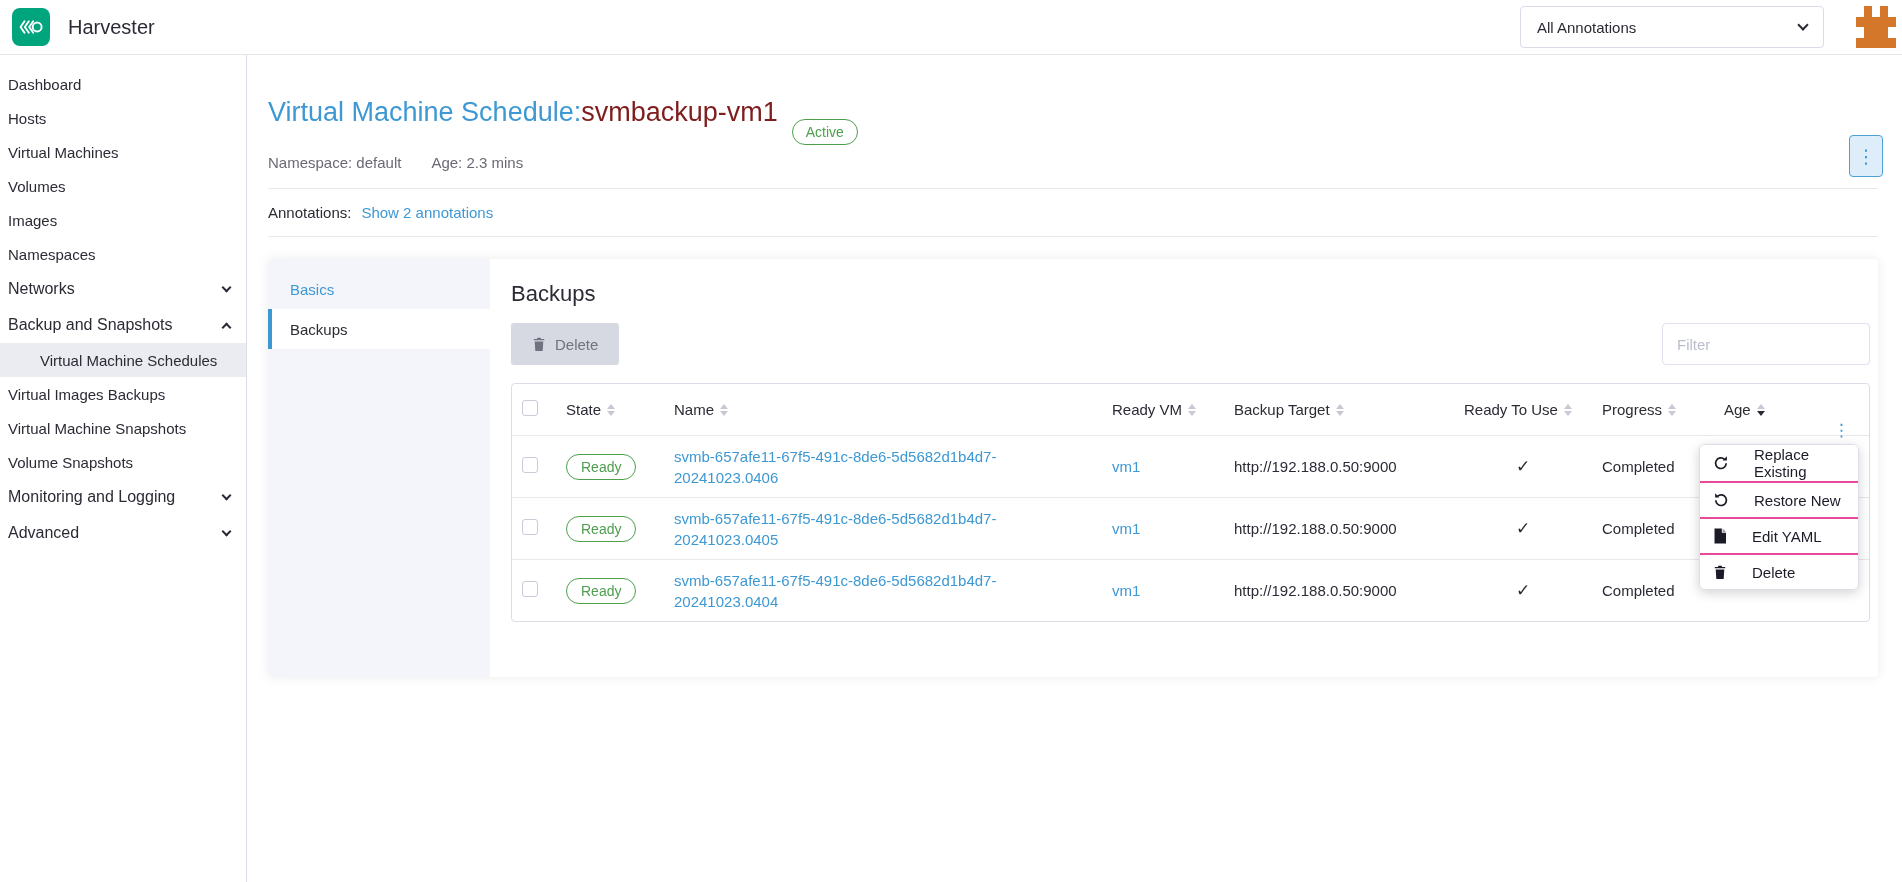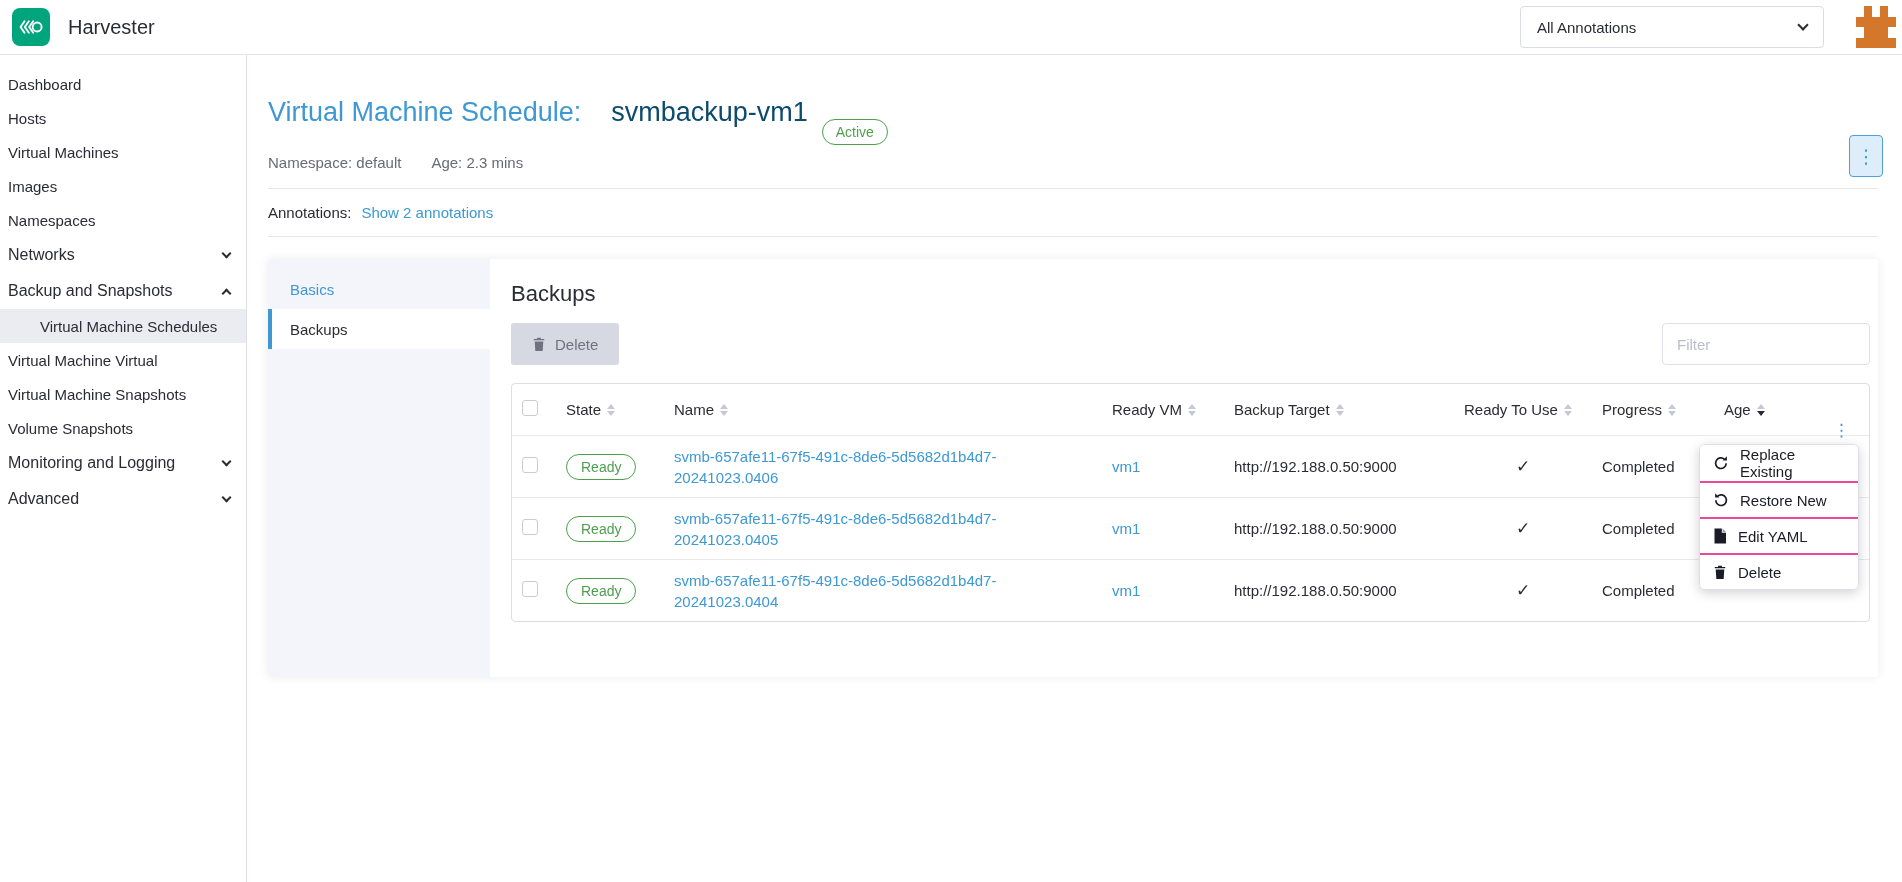--- a/index.html
+++ b/index.html
@@ -29,22 +29,22 @@
   .nav-item { position:relative; height:34px; display:flex; align-items:center;
     padding-left:8px; padding-right:26px; font-size:15px; color:#2b2b35; cursor:pointer; }
   .nav-item.group { font-size:16px; height:36px; }
   .nav-item.selected { background:#ebecf1;padding-left:40px; }
   .nav-item .chev { position:absolute; right:16px; width:7px; height:7px; }
 
   .main { flex:1; position:relative; padding:0 24px 0 21px; }
 
   
   .title-row { margin-top:24px; display:flex; align-items:center; }
-  .res-type { font-size:27px; color:#3d98d3; margin-right:10px; }
-  .res-name { font-size:27px; color:#0c4a6e;margin-left:20px; }
+  .res-type { font-size:27px; color:#3d98d3; }
+  .res-name { font-size:27px; color:#7f1d1d; }
   .badge { margin-left:14px; font-size:14px; color:#4ca04c; border:1px solid #4ca04c;
     border-radius:14px; padding:4px 13px; background:#fff;margin-top:40px; }
   .meta-row { margin-top:9px; font-size:15px; color:#6a6a76; display:flex; }
   .meta-row span { margin-right:30px; }
   .rule { border:none; border-top:1px solid #e6e6eb; margin-top:17px; }
   .annotations { padding:15px 0; font-size:15px; display:flex; align-items:center; }
   .annotations .link { color:#3d98d3; margin-left:10px; cursor:pointer; }
 
   
   .card { margin-top:22px; display:flex; min-height:418px; border-radius:4px;
@@ -95,21 +95,21 @@
   
   .page-action-btn { position:absolute; top:80px; right:19px; width:34px; height:42px;
     border:1px solid #4da1d6; background:#ddeefa; border-radius:4px; color:#3d98d3;
     font-size:19px; display:flex; align-items:center; justify-content:center;
     cursor:pointer; z-index:40; }
   .row-kebab { position:fixed; left:1833px; top:420px; color:#3d98d3; font-size:17px;
     cursor:pointer; z-index:60; }
   .context-menu { position:fixed; left:1699px; top:444px; width:160px; background:#fff;
     border:1px solid #dcdfe8; border-radius:6px; box-shadow:0 3px 12px rgba(0,0,0,0.18);
     z-index:55; overflow:hidden; }
-  .menu-item { height:36px; display:flex; align-items:center; gap:11px; padding:0 13px;
+  .menu-item { height:36px; display:flex; align-items:center; gap:25px; padding:0 13px;
     font-size:15px; color:#1b1b27; cursor:pointer; background:#fff; }
   .menu-item + .menu-item { border-top:2px solid #ec4899; }
   .menu-item svg { flex:none; }
 </style>
 </head>
 <body>
 
 <header class="topbar">
   <div class="logo">
     <svg width="26" height="26" viewBox="0 0 36 36" fill="none" stroke="#fff" stroke-width="2.6" stroke-linecap="round" stroke-linejoin="round">
@@ -156,38 +156,41 @@
     <div class="nav-item">
         <span>Dashboard</span>
       </div>
     <div class="nav-item">
         <span>Hosts</span>
       </div>
     <div class="nav-item">
         <span>Virtual Machines</span>
       </div>
     <div class="nav-item">
+        <span>Volumes</span>
+      </div>
+    <div class="nav-item">
         <span>Images</span>
       </div>
     <div class="nav-item">
         <span>Namespaces</span>
       </div>
     <div class="nav-item group">
       <span>Networks</span>
       <span class="chev"></span>
     </div>
     <div class="nav-item group">
       <span>Backup and Snapshots</span>
       <span class="chev up"></span>
     </div>
     <div class="nav-item selected">
         <span>Virtual Machine Schedules</span>
       </div>
     <div class="nav-item">
-        <span>Virtual Machine Virtual</span>
+        <span>Virtual Images Backups</span>
       </div>
     <div class="nav-item">
         <span>Virtual Machine Snapshots</span>
       </div>
     <div class="nav-item">
         <span>Volume Snapshots</span>
       </div>
     <div class="nav-item group">
       <span>Monitoring and Logging</span>
       <span class="chev"></span>

